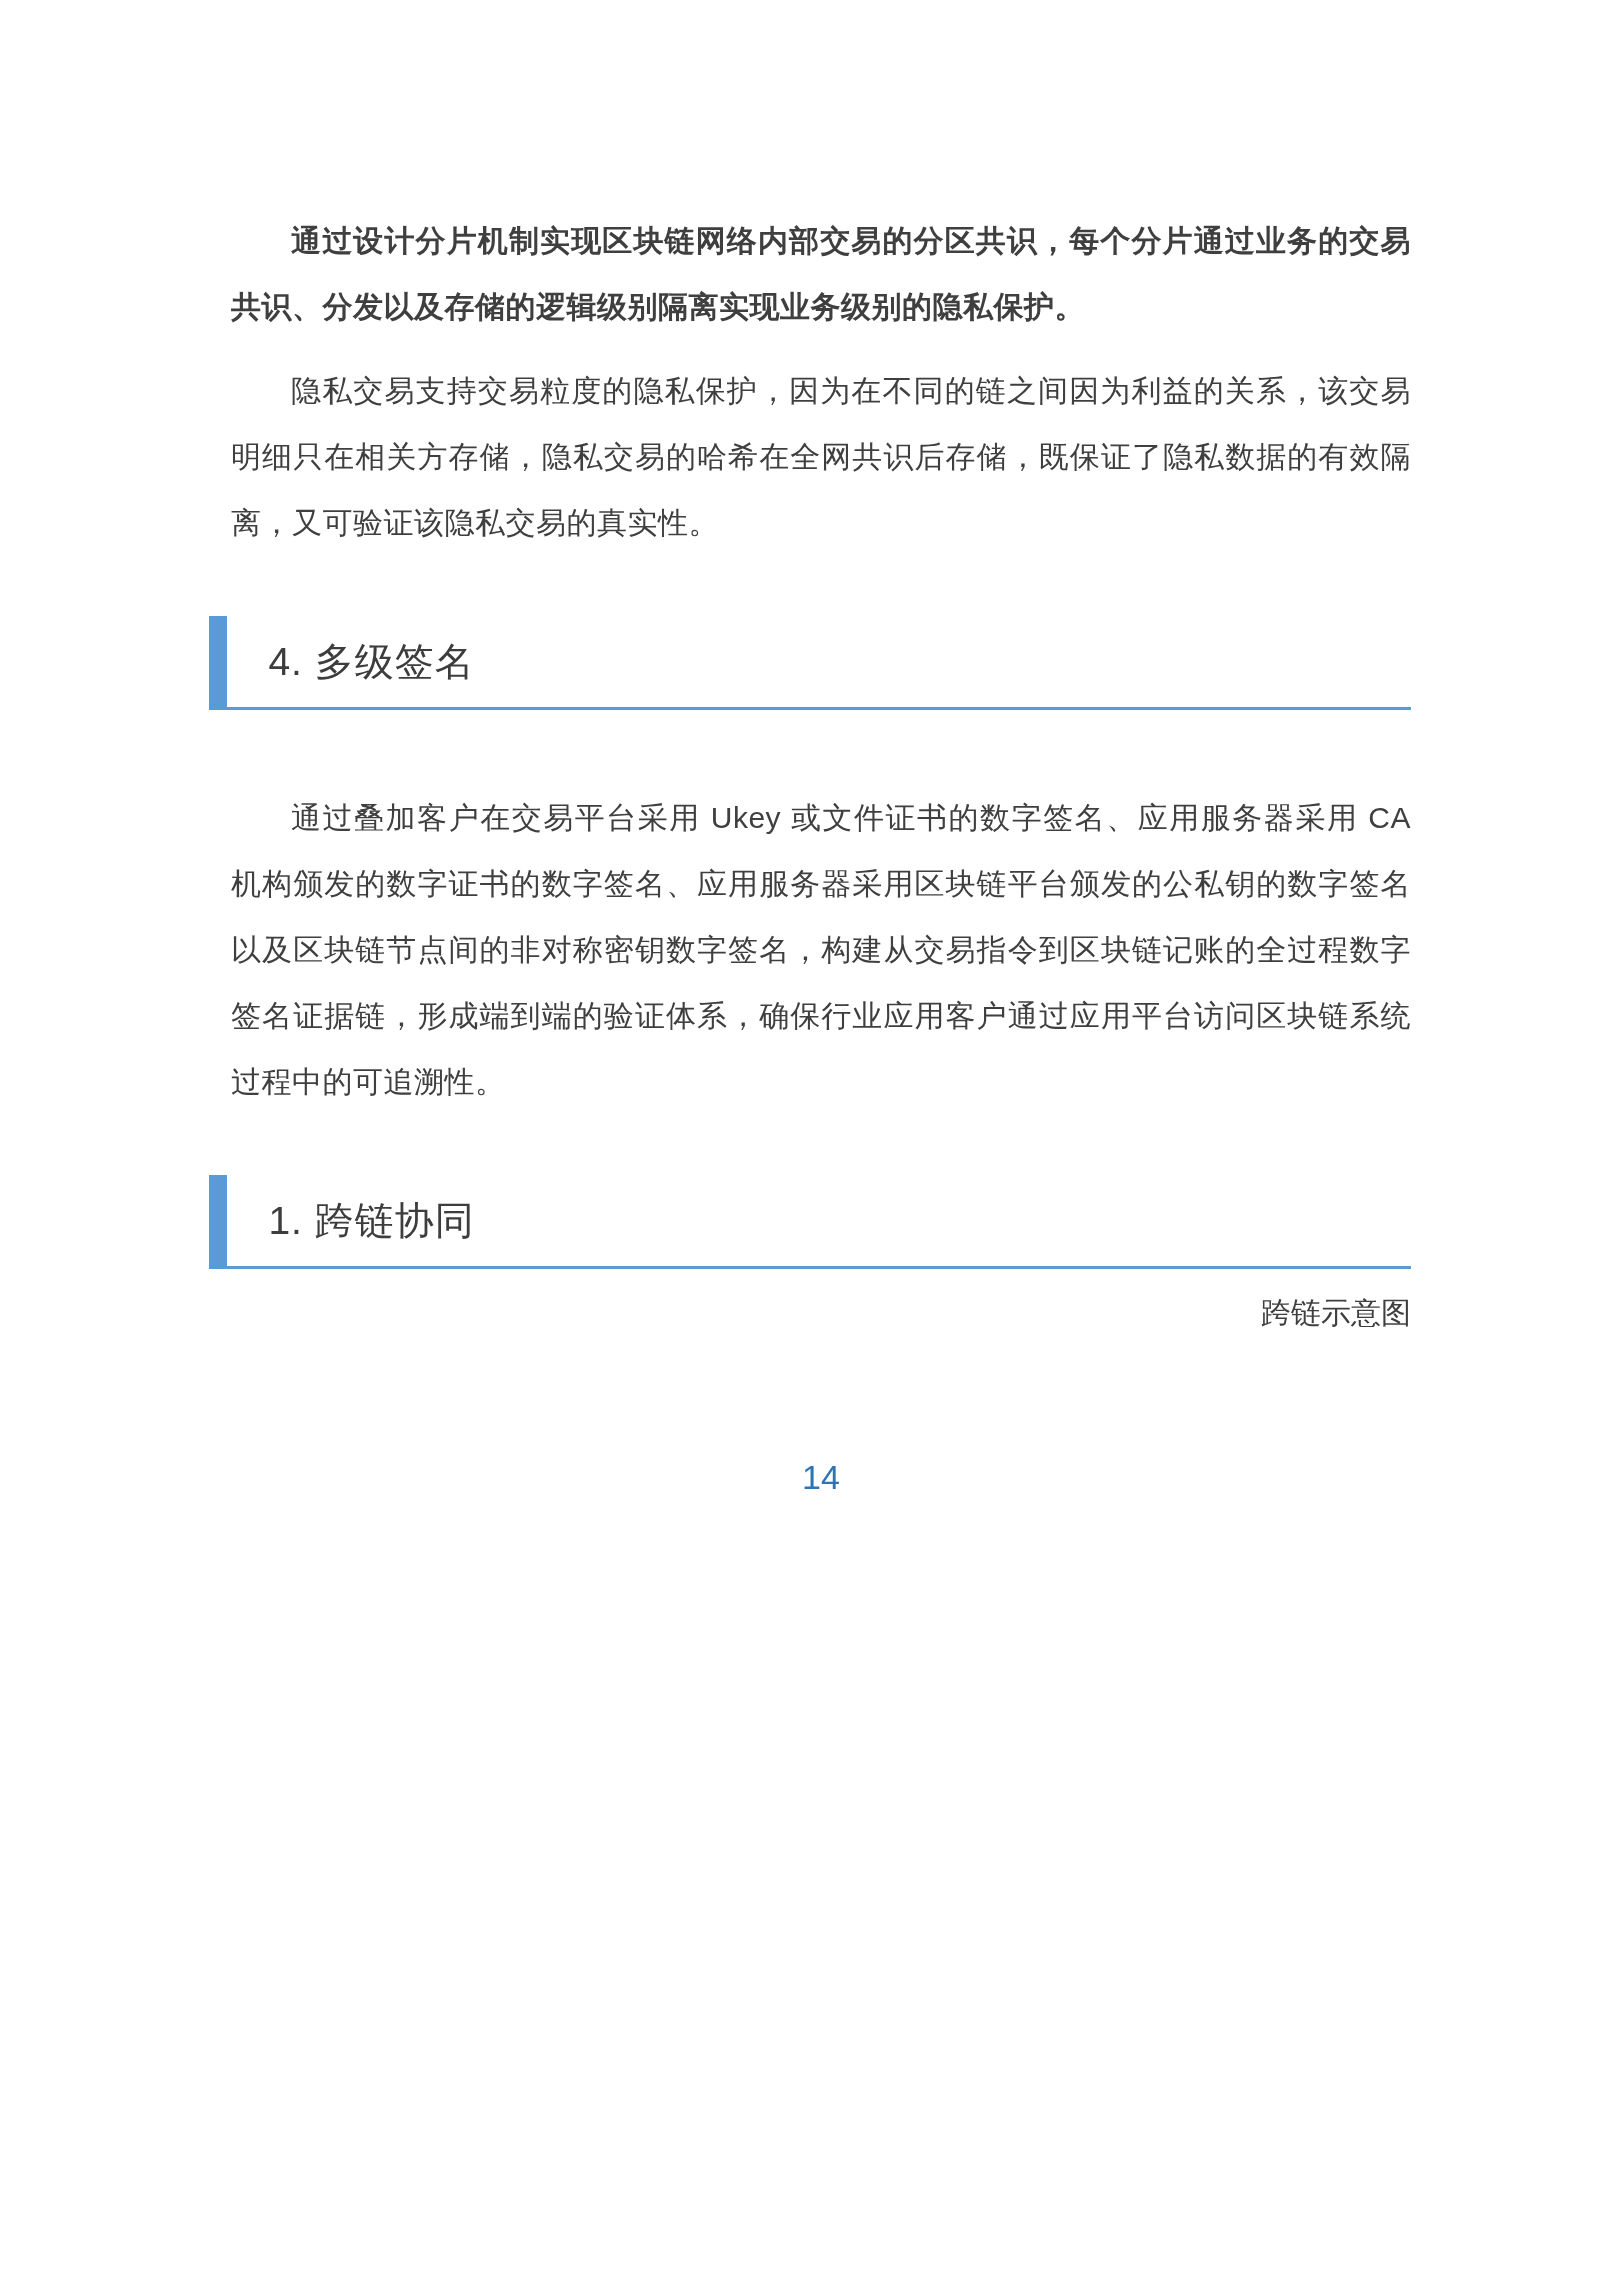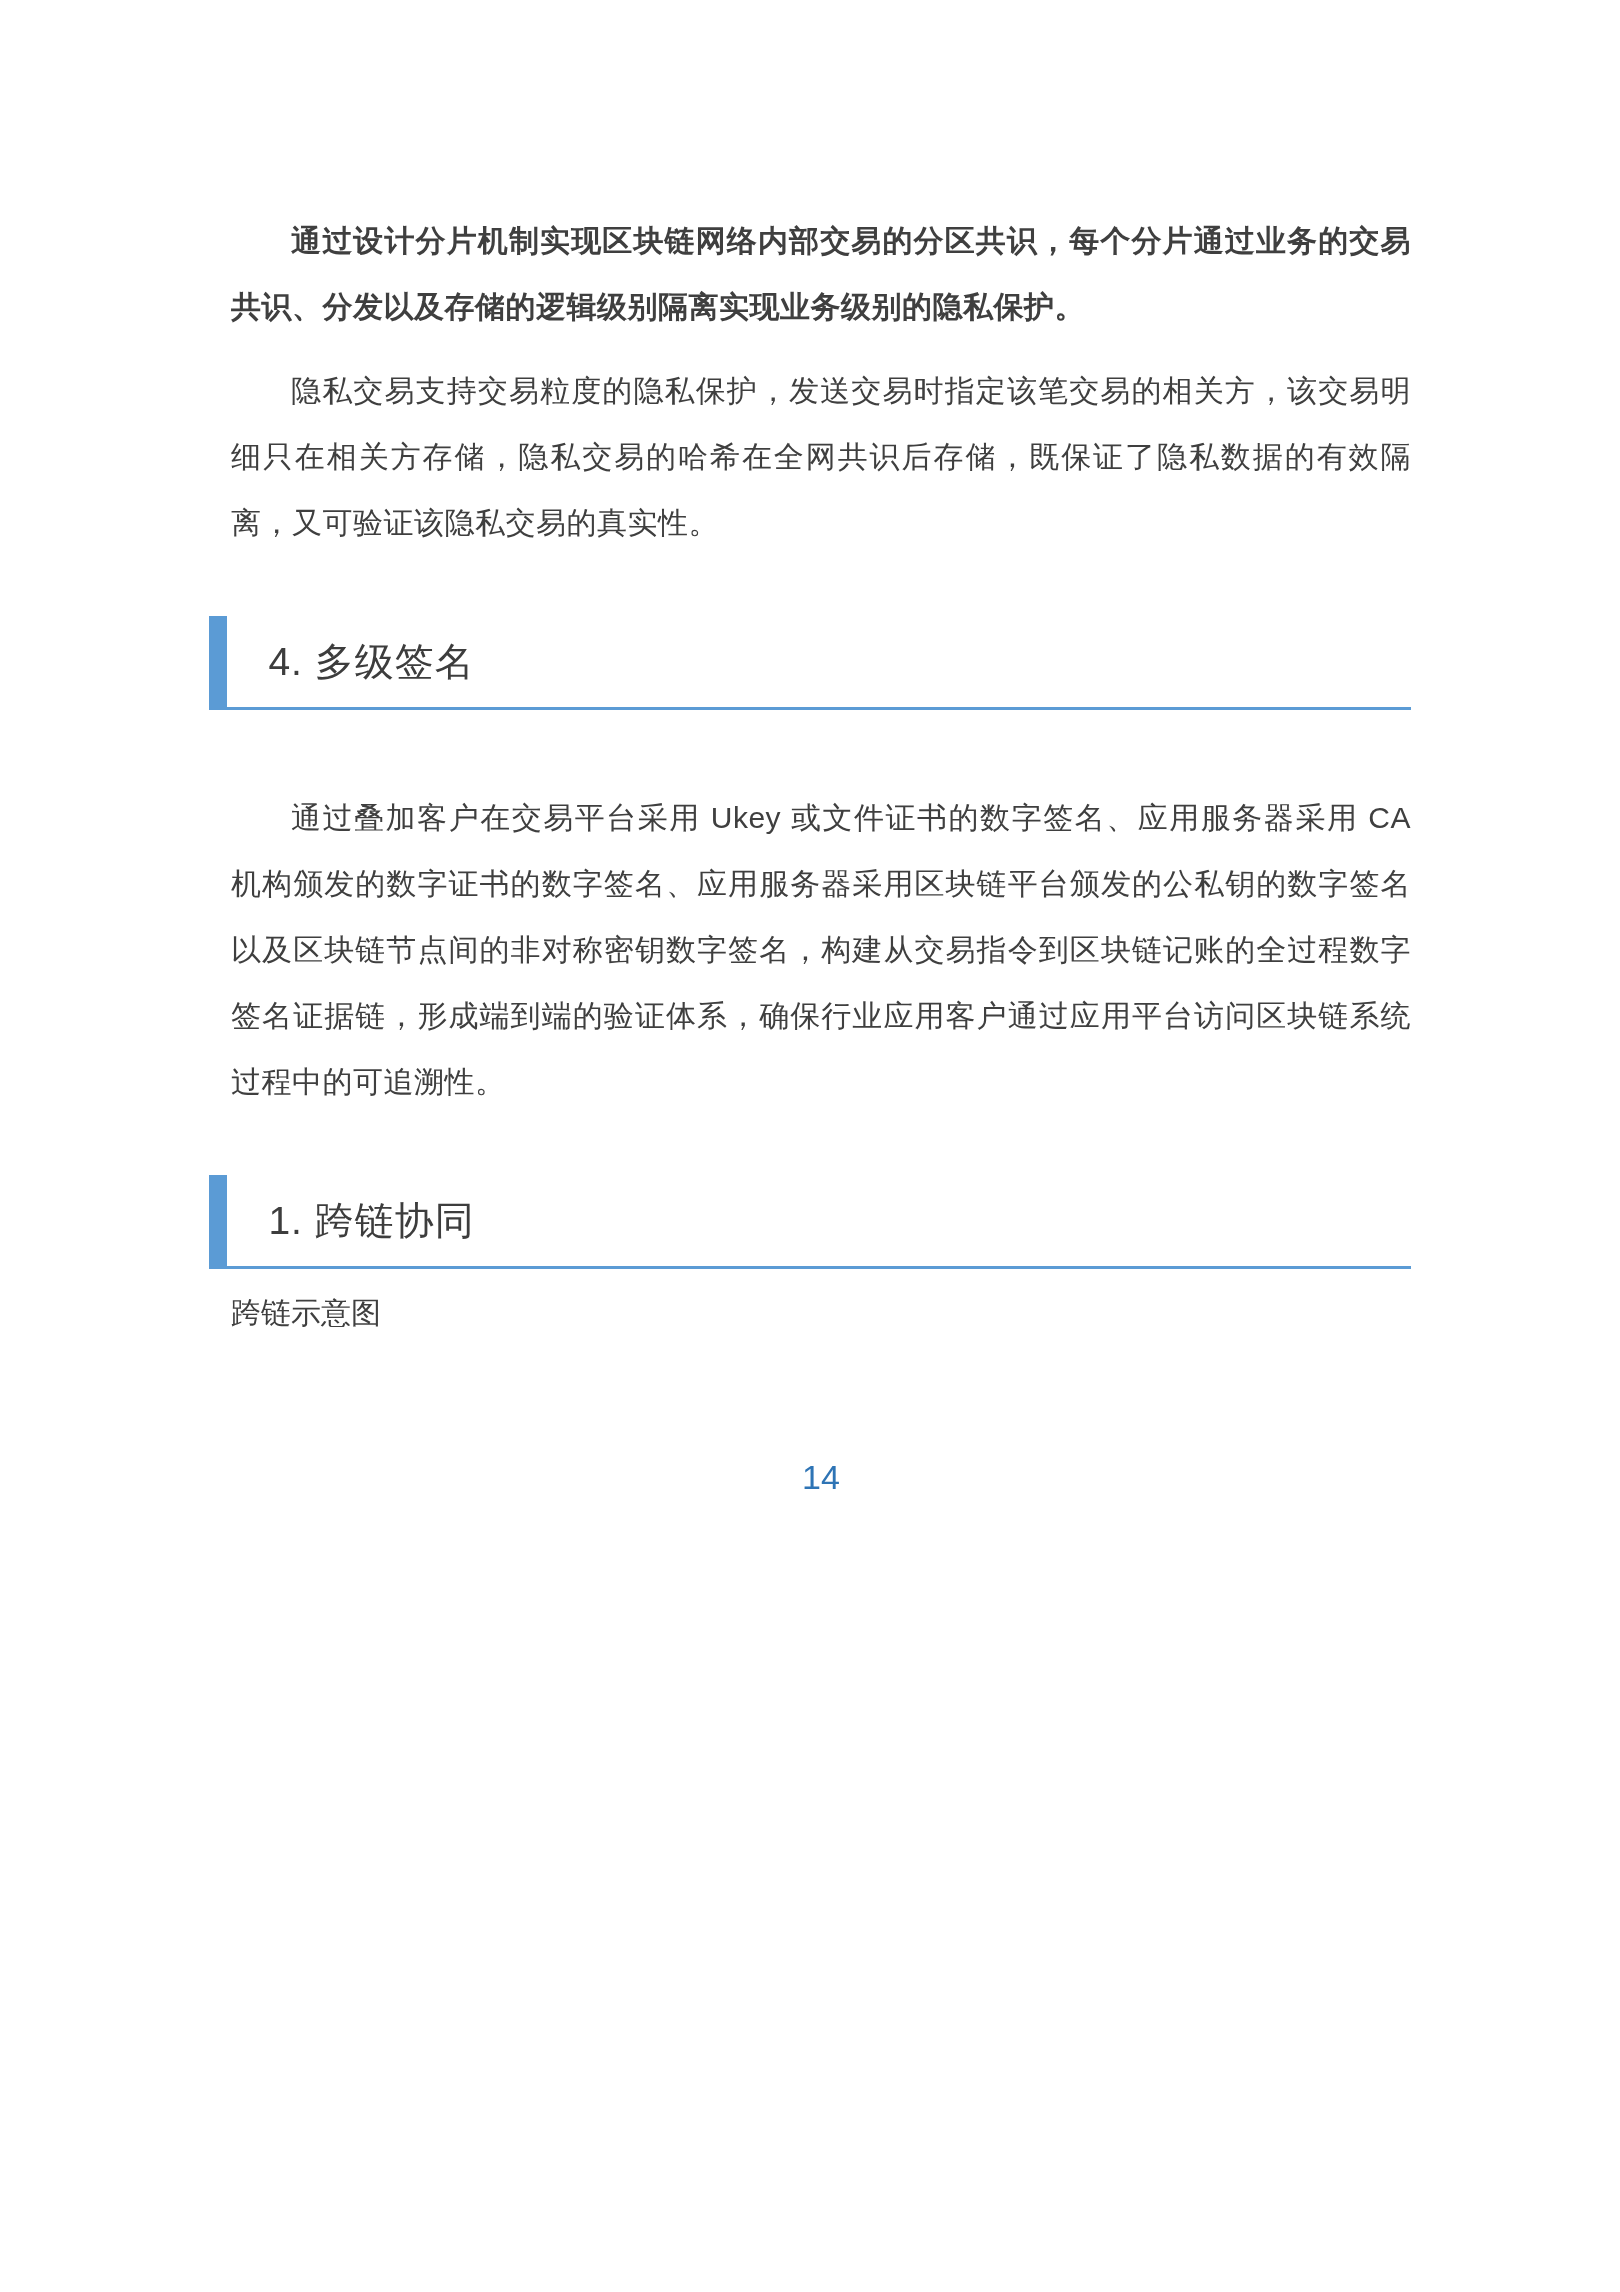--- a/index.html
+++ b/index.html
@@ -38,39 +38,39 @@
     font-size: 39px;
     color: #3d3d3d;
     letter-spacing: 1px;
   }
   .para.after-heading { margin-top: 75px; }
   .section-heading + .para { margin-top: 75px; }
   .figure-caption {
     margin-top: 11.8px;
     font-size: 30px;
     line-height: 66px;
-    text-align: left;
+    text-align: right;
     color: #3f3f3f;
   }
   .page-number {
     margin-top: 110px;
     font-size: 34px;
     line-height: 43px;
     text-align: center;
     color: #2e74b5;
   }
 </style>
 </head>
 <body>
 
 <div class="page">
 
   <p class="para">通过设计分片机制实现区块链网络内部交易的分区共识，每个分片通过业务的交易共识、分发以及存储的逻辑级别隔离实现业务级别的隐私保护。</p>
 
-  <p class="para">隐私交易支持交易粒度的隐私保护，发送交易时指定该笔交易的相关方，该交易明细只在相关方存储，隐私交易的哈希在全网共识后存储，既保证了隐私数据的有效隔离，又可验证该隐私交易的真实性。</p>
+  <p class="para">隐私交易支持交易粒度的隐私保护，因为在不同的链之间因为利益的关系，该交易明细只在相关方存储，隐私交易的哈希在全网共识后存储，既保证了隐私数据的有效隔离，又可验证该隐私交易的真实性。</p>
 
   <div class="section-heading">
     <span>4. 多级签名</span>
   </div>
 
   <p class="para after-heading">通过叠加客户在交易平台采用 Ukey 或文件证书的数字签名、应用服务器采用 CA 机构颁发的数字证书的数字签名、应用服务器采用区块链平台颁发的公私钥的数字签名以及区块链节点间的非对称密钥数字签名，构建从交易指令到区块链记账的全过程数字签名证据链，形成端到端的验证体系，确保行业应用客户通过应用平台访问区块链系统过程中的可追溯性。</p>
 
   <div class="section-heading">
     <span>1. 跨链协同</span>
   </div>

